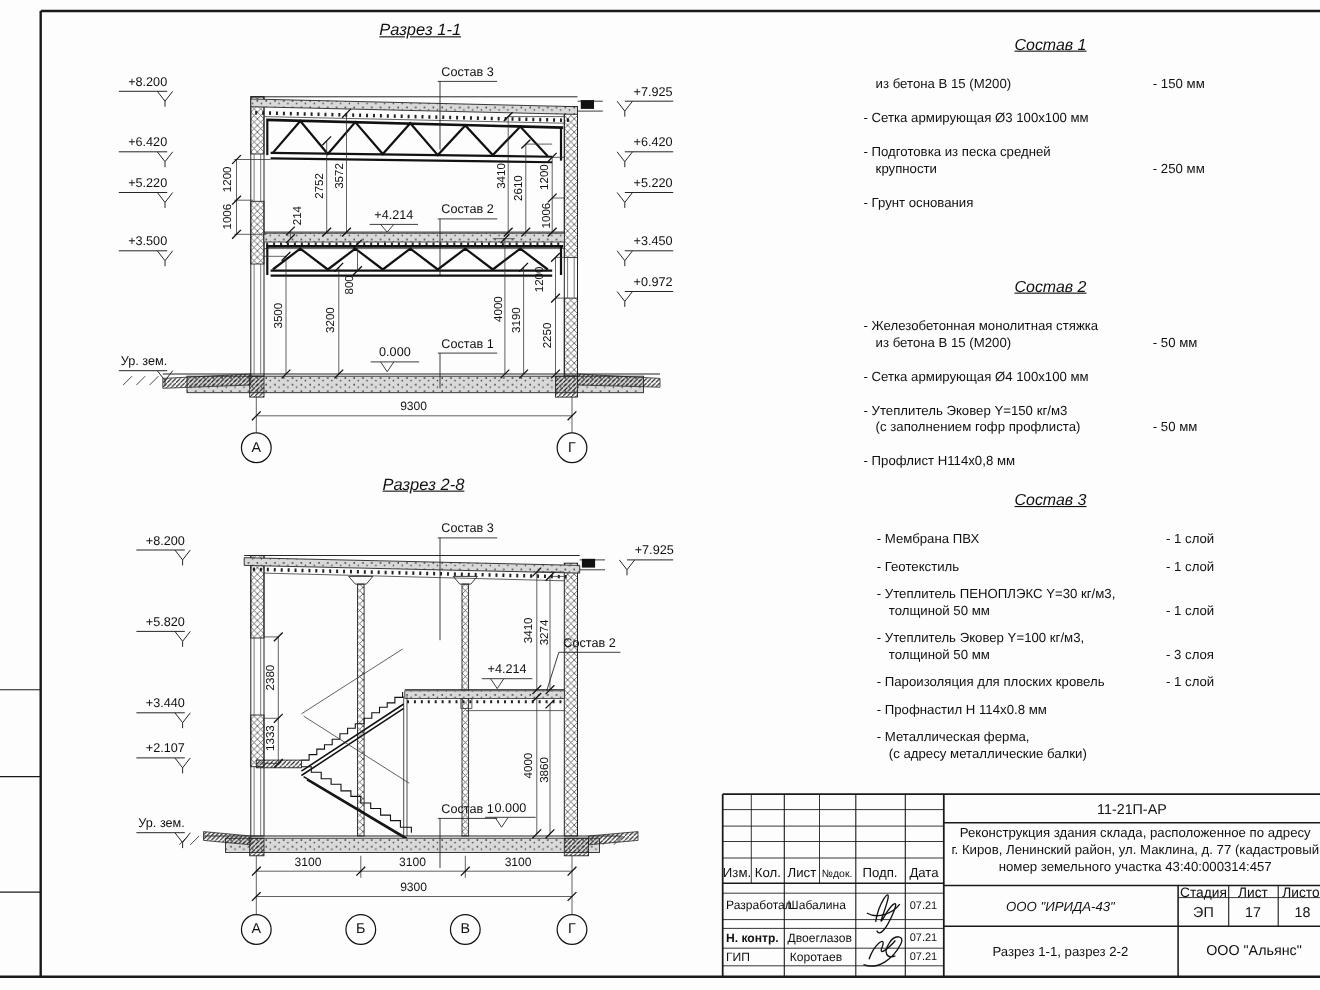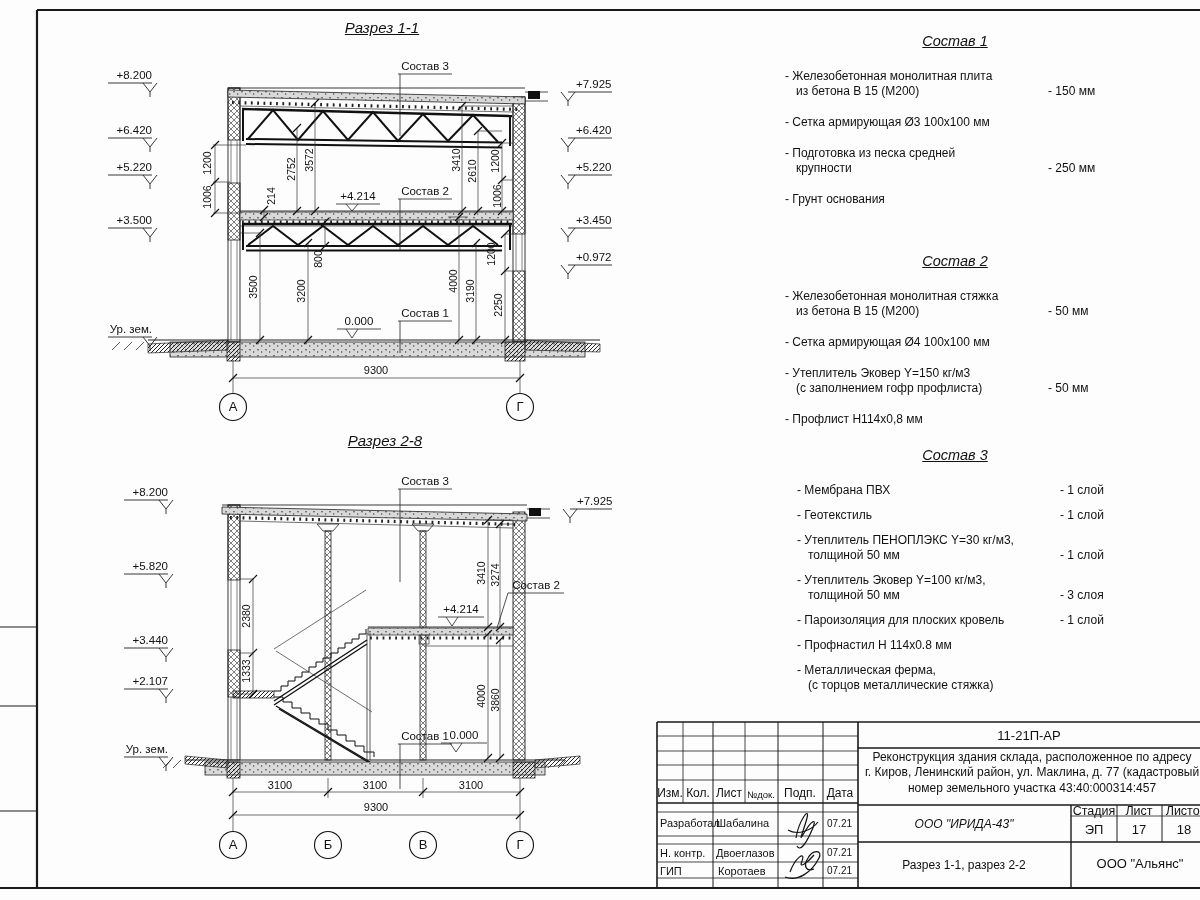--- a/index.html
+++ b/index.html
@@ -351,21 +351,20 @@
 <div class="t dimh" style="left:471px;top:785px;">3100</div>
 <div class="t dimh" style="left:376px;top:807px;">9300</div>
 <div class="t ax" style="left:233px;top:845px;">А</div>
 <div class="t ax" style="left:328px;top:845px;">Б</div>
 <div class="t ax" style="left:423px;top:845px;">В</div>
 <div class="t ax" style="left:520px;top:845px;">Г</div>
 
 <div class="comp" style="left:785px;top:33px;">
   <div class="comp-t">Состав 1</div>
   <div class="ci">
-      <div>- Железобетонная  монолитная плита</div>
       <div class="b2">из бетона В 15 (М200)</div>
       <span class="v">- 150 мм</span>
     </div>
   <div class="ci">
       <div>- Сетка армирующая Ø3 100х100 мм</div>
     </div>
   <div class="ci">
       <div>- Подготовка из песка средней</div>
       <div class="b2">крупности</div>
       <span class="v">- 250 мм</span>
@@ -415,38 +414,38 @@
     </div>
   <div class="ci">
       <div>- Пароизоляция для плоских кровель</div>
       <span class="v">- 1 слой</span>
     </div>
   <div class="ci">
       <div>- Профнастил Н 114х0.8 мм</div>
     </div>
   <div class="ci">
       <div>- Металлическая ферма,</div>
-      <div class="b2">(с торцов металлические стяжка)</div>
+      <div class="b2">(с адресу металлические балки)</div>
     </div>
 </div>
 
 <div class="tbt c" style="left:1029px;top:728px;font-size:13px;">11-21П-АР</div>
 <div class="tbt c" style="left:1032px;top:750px;width:400px;">Реконструкция здания склада, расположенное по адресу</div>
 <div class="tbt c" style="left:1032px;top:765px;width:400px;">г. Киров, Ленинский район, ул. Маклина, д. 77 (кадастровый</div>
 <div class="tbt c" style="left:1032px;top:781px;width:400px;">номер земельного участка 43:40:000314:457</div>
 <div class="tbt c" style="left:670px;top:786px;">Изм.</div>
 <div class="tbt c" style="left:698px;top:786px;">Кол.</div>
 <div class="tbt c" style="left:729px;top:786px;">Лист</div>
 <div class="tbt c sm" style="left:761px;top:789px;">№док.</div>
 <div class="tbt c" style="left:800px;top:786px;">Подп.</div>
 <div class="tbt c" style="left:840px;top:786px;">Дата</div>
 <div class="tbt" style="left:660px;top:817px;font-size:11px;">Разработал</div>
 <div class="tbt" style="left:716px;top:817px;font-size:11px;">Шабалина</div>
 <div class="tbt dt" style="left:827px;top:818px;">07.21</div>
-<div class="tbt" style="left:660px;top:847px;font-size:11px;">Н. контр.</div>
+<div class="tbt" style="left:660px;top:847px;font-size:11px;font-weight:bold;">Н. контр.</div>
 <div class="tbt" style="left:716px;top:847px;font-size:11px;">Двоеглазов</div>
 <div class="tbt dt" style="left:827px;top:847px;">07.21</div>
 <div class="tbt" style="left:660px;top:865px;font-size:11px;">ГИП</div>
 <div class="tbt" style="left:718px;top:865px;font-size:11px;">Коротаев</div>
 <div class="tbt dt" style="left:827px;top:865px;">07.21</div>
 <div class="tbt c it" style="left:964px;top:817px;">ООО "ИРИДА-43"</div>
 <div class="tbt c" style="left:964px;top:858px;">Разрез 1-1, разрез 2-2</div>
 <div class="tbt c" style="left:1094px;top:804px;font-size:12.5px;">Стадия</div>
 <div class="tbt c" style="left:1139px;top:804px;font-size:12.5px;">Лист</div>
 <div class="tbt c" style="left:1186px;top:804px;font-size:12.5px;">Листов</div>

